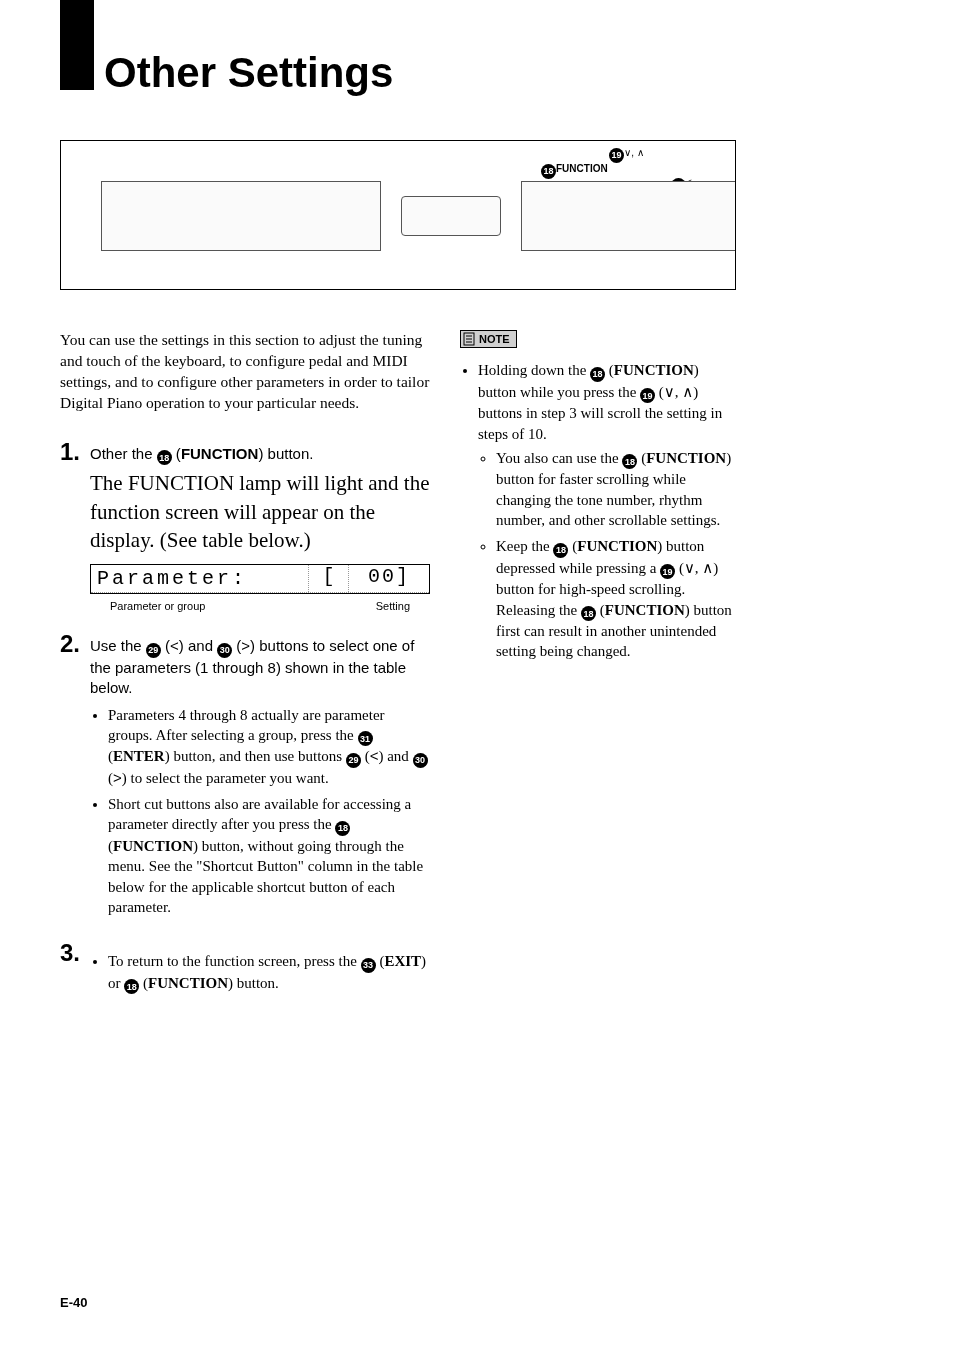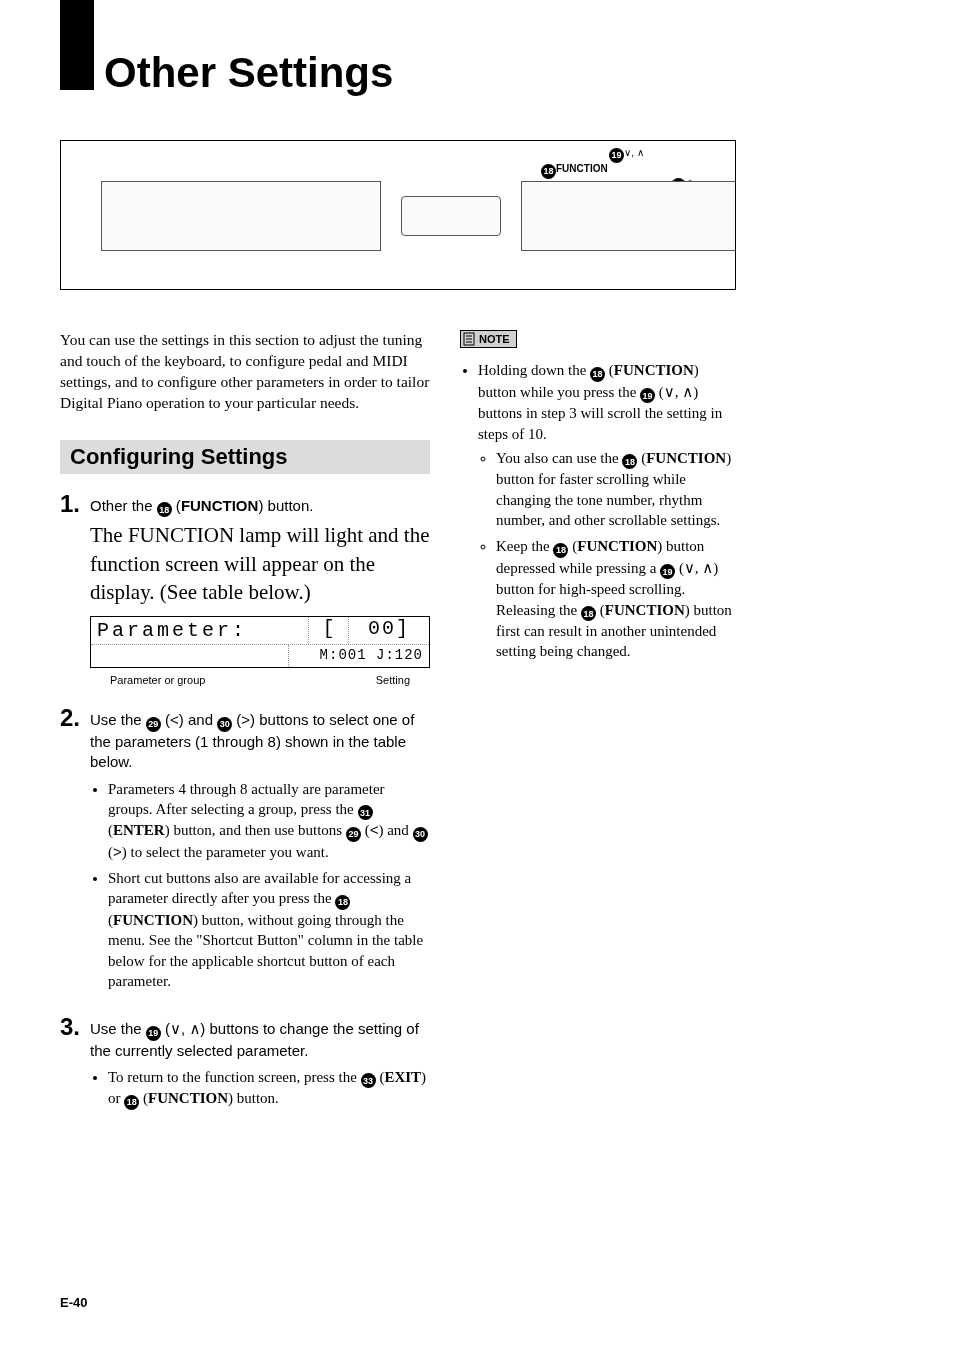--- a/index.html
+++ b/index.html
@@ -269,39 +269,34 @@
     <div class="dev-left"></div>
     <div class="dev-mid"></div>
     <div class="dev-right"></div>
   </div>
 
   <div class="cols">
 
     <div class="col">
       <div class="intro serif">You can use the settings in this section to adjust the tuning and touch of the keyboard, to configure pedal and MIDI settings, and to configure other parameters in order to tailor Digital Piano operation to your particular needs.</div>
 
-      <div class="section-bar">Configuring Settings</div>
 
       <div class="step">
         <div class="step-num">1.</div>
         <div class="step-body">
           <span class="sans">Other the </span><span class="circ">18</span><span class="sans"> (</span><span class="sans bold"><span class="bold">FUNCTION</span></span><span class="sans">) button.</span>
           <div class="serif">The FUNCTION lamp will light and the function screen will appear on the display. (See table below.)</div>
         </div>
       </div>
 
       <div class="lcd">
         <div class="lcd-mid">
           <div class="lcd-mid-l">Parameter:</div>
           <div class="lcd-mid-m">[</div>
           <div class="lcd-mid-r">00]</div>
-        </div>
-        <div class="lcd-bot">
-          <div class="lcd-bot-l"></div>
-          <div class="lcd-bot-r">M:001 J:120</div>
         </div>
       </div>
       <div class="lcd-labels">
         <span>Parameter or group</span>
         <span>Setting</span>
       </div>
 
       <div class="step">
         <div class="step-num">2.</div>
         <div class="step-body">
@@ -309,21 +304,20 @@
           <ul class="bullets">
             <li><span>Parameters 4 through 8 actually are parameter groups. After selecting a group, press the <span class="circ">31</span> (<span class="bold">ENTER</span>) button, and then use buttons <span class="circ">29</span> (<span class="sym">&lt;</span>) and <span class="circ">30</span> (<span class="sym">&gt;</span>) to select the parameter you want.</span></li>
             <li><span>Short cut buttons also are available for accessing a parameter directly after you press the <span class="circ">18</span> (<span class="bold">FUNCTION</span>) button, without going through the menu. See the "Shortcut Button" column in the table below for the applicable shortcut button of each parameter.</span></li>
           </ul>
         </div>
       </div>
 
       <div class="step">
         <div class="step-num">3.</div>
         <div class="step-body">
-          <span class="sans">Use the <span class="circ">19</span> (<span class="sym">∨</span>, <span class="sym">∧</span>) buttons to change the setting of the currently selected parameter.</span>
           <ul class="bullets">
             <li><span>To return to the function screen, press the <span class="circ">33</span> (<span class="bold">EXIT</span>) or <span class="circ">18</span> (<span class="bold">FUNCTION</span>) button.</span></li>
           </ul>
         </div>
       </div>
 
     </div>
 
     <div class="col">
       <div class="note-box">

